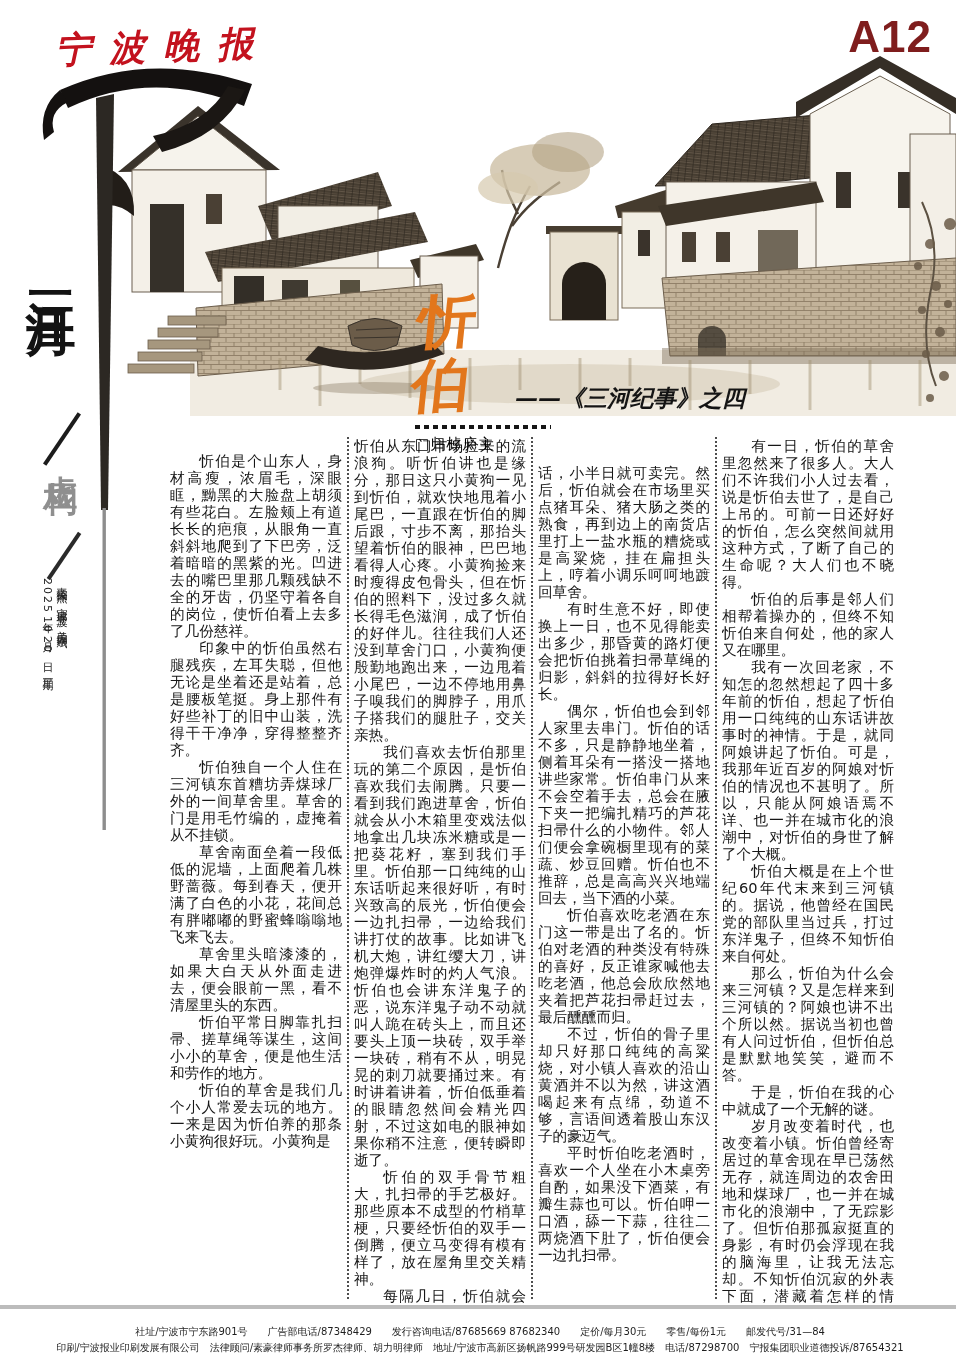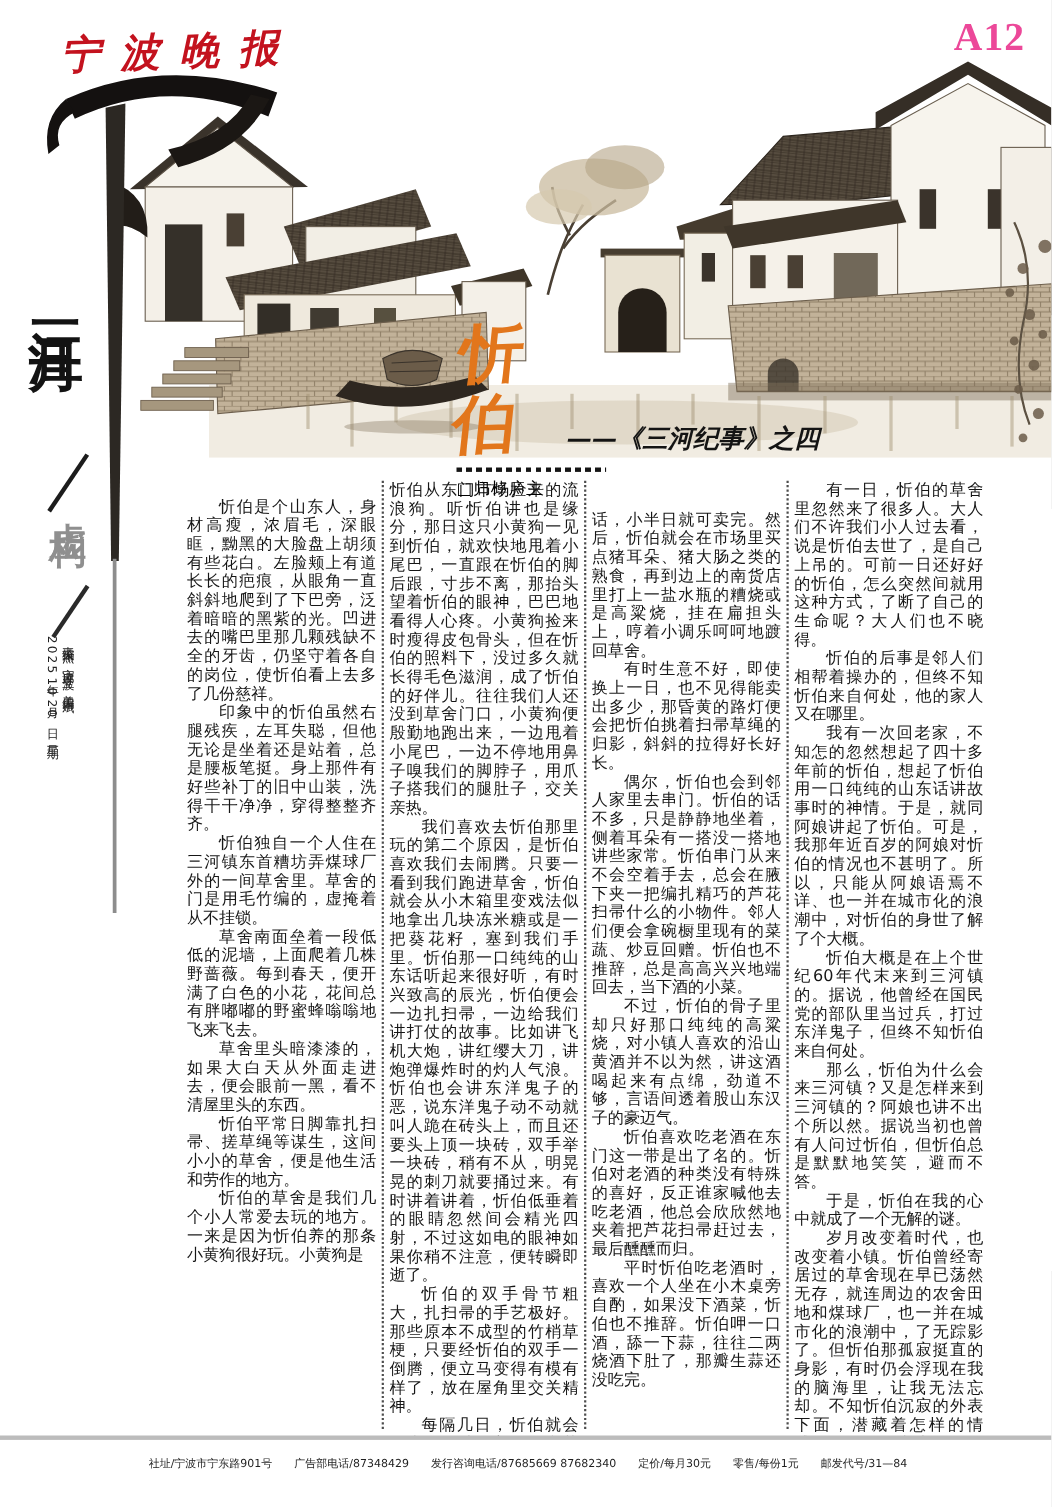--- a/index.html
+++ b/index.html
@@ -10,22 +10,22 @@
   }
   
   .masthead{
     position:absolute;left:55px;top:22px;width:260px;
     font-family:"DejaVu Serif",serif;font-weight:bold;font-style:italic;
     font-size:36px;letter-spacing:18px;color:#c3121e;
     transform:rotate(-2deg);white-space:nowrap;
   }
   .page-number{
     position:absolute;right:24px;top:12px;
-    font-family:Liberation Serif, serif;font-weight:bold;
-    font-size:36px;color:#ec4899;letter-spacing:1px;
+    font-family:Liberation Sans, sans-serif;font-weight:bold;
+    font-size:44px;color:#7f1d1d;letter-spacing:1px;
   }
   
   .brush{position:absolute;left:14px;top:50px;z-index:2;}
   .v-title{
     position:absolute;left:26px;top:252px;z-index:3;
     writing-mode:vertical-rl;text-orientation:upright;
     font-family:"DejaVu Serif",serif;font-weight:bold;
     font-size:50px;letter-spacing:10px;color:#131313;line-height:1;
   }
   .slash{position:absolute;width:4px;background:#1c1c1c;z-index:3;}
@@ -241,34 +241,35 @@
         <p class="">忻伯从东门市场捡来的流浪狗。听忻伯讲也是缘分，那日这只小黄狗一见到忻伯，就欢快地甩着小尾巴，一直跟在忻伯的脚后跟，寸步不离，那抬头望着忻伯的眼神，巴巴地看得人心疼。小黄狗捡来时瘦得皮包骨头，但在忻伯的照料下，没过多久就长得毛色滋润，成了忻伯的好伴儿。往往我们人还没到草舍门口，小黄狗便殷勤地跑出来，一边甩着小尾巴，一边不停地用鼻子嗅我们的脚脖子，用爪子搭我们的腿肚子，交关亲热。</p>
         <p class="ind">我们喜欢去忻伯那里玩的第二个原因，是忻伯喜欢我们去闹腾。只要一看到我们跑进草舍，忻伯就会从小木箱里变戏法似地拿出几块冻米糖或是一把葵花籽，塞到我们手里。忻伯那一口纯纯的山东话听起来很好听，有时兴致高的辰光，忻伯便会一边扎扫帚，一边给我们讲打仗的故事。比如讲飞机大炮，讲红缨大刀，讲炮弹爆炸时的灼人气浪。忻伯也会讲东洋鬼子的恶，说东洋鬼子动不动就叫人跪在砖头上，而且还要头上顶一块砖，双手举一块砖，稍有不从，明晃晃的刺刀就要捅过来。有时讲着讲着，忻伯低垂着的眼睛忽然间会精光四射，不过这如电的眼神如果你稍不注意，便转瞬即逝了。</p>
         <p class="ind">忻伯的双手骨节粗大，扎扫帚的手艺极好。那些原本不成型的竹梢草梗，只要经忻伯的双手一倒腾，便立马变得有模有样了，放在屋角里交关精神。</p>
         <p class="ind">每隔几日，忻伯就会一瘸一拐地挑着扫帚和草绳去东门市场。运气好的</p>
       </div>
     <div class="divider"></div>
     <div class="col pt2">
         <p class="">话，小半日就可卖完。然后，忻伯就会在市场里买点猪耳朵、猪大肠之类的熟食，再到边上的南货店里打上一盐水瓶的糟烧或是高粱烧，挂在扁担头上，哼着小调乐呵呵地踱回草舍。</p>
         <p class="ind">有时生意不好，即使换上一日，也不见得能卖出多少，那昏黄的路灯便会把忻伯挑着扫帚草绳的归影，斜斜的拉得好长好长。</p>
         <p class="ind">偶尔，忻伯也会到邻人家里去串门。忻伯的话不多，只是静静地坐着，侧着耳朵有一搭没一搭地讲些家常。忻伯串门从来不会空着手去，总会在腋下夹一把编扎精巧的芦花扫帚什么的小物件。邻人们便会拿碗橱里现有的菜蔬、炒豆回赠。忻伯也不推辞，总是高高兴兴地端回去，当下酒的小菜。</p>
+        <p class="ind">忻伯喜欢吃老酒在东门这一带是出了名的。忻伯对老酒的种类没有特殊的喜好，反正谁家喊他去吃老酒，他总会欣欣然地夹着把芦花扫帚赶过去，最后醺醺而归。</p>
         <p class="ind">不过，忻伯的骨子里却只好那口纯纯的高粱烧，对小镇人喜欢的沿山黄酒并不以为然，讲这酒喝起来有点绵，劲道不够，言语间透着股山东汉子的豪迈气。</p>
-        <p class="ind">忻伯喜欢吃老酒在东门这一带是出了名的。忻伯对老酒的种类没有特殊的喜好，反正谁家喊他去吃老酒，他总会欣欣然地夹着把芦花扫帚赶过去，最后醺醺而归。</p>
-        <p class="ind">平时忻伯吃老酒时，喜欢一个人坐在小木桌旁自酌，如果没下酒菜，忻伯也不推辞。忻伯呷一口酒，舔一下蒜，往往二两烧酒下肚了，那瓣生蒜还没吃完。</p>
+        <p class="ind">平时忻伯吃老酒时，喜欢一个人坐在小木桌旁自酌，如果没下酒菜，有瓣生蒜也可以。忻伯呷一口酒，舔一下蒜，往往二两烧酒下肚了，忻伯便会一边扎扫帚。</p>
       </div>
     <div class="divider"></div>
     <div class="col">
         <p class="ind">有一日，忻伯的草舍里忽然来了很多人。大人们不许我们小人过去看，说是忻伯去世了，是自己上吊的。可前一日还好好的忻伯，怎么突然间就用这种方式，了断了自己的生命呢？大人们也不晓得。</p>
         <p class="ind">忻伯的后事是邻人们相帮着操办的，但终不知忻伯来自何处，他的家人又在哪里。</p>
         <p class="ind">我有一次回老家，不知怎的忽然想起了四十多年前的忻伯，想起了忻伯用一口纯纯的山东话讲故事时的神情。于是，就同阿娘讲起了忻伯。可是，我那年近百岁的阿娘对忻伯的情况也不甚明了。所以，只能从阿娘语焉不详、也一并在城市化的浪潮中，对忻伯的身世了解了个大概。</p>
         <p class="ind">忻伯大概是在上个世纪60年代末来到三河镇的。据说，他曾经在国民党的部队里当过兵，打过东洋鬼子，但终不知忻伯来自何处。</p>
         <p class="ind">那么，忻伯为什么会来三河镇？又是怎样来到三河镇的？阿娘也讲不出个所以然。据说当初也曾有人问过忻伯，但忻伯总是默默地笑笑，避而不答。</p>
         <p class="ind">于是，忻伯在我的心中就成了一个无解的谜。</p>
         <p class="ind">岁月改变着时代，也改变着小镇。忻伯曾经寄居过的草舍现在早已荡然无存，就连周边的农舍田地和煤球厂，也一并在城市化的浪潮中，了无踪影了。但忻伯那孤寂挺直的身影，有时仍会浮现在我的脑海里，让我无法忘却。不知忻伯沉寂的外表下面，潜藏着怎样的情感？他的平淡之中，是否涌动着惊心动魄的回忆？</p>
       </div>
   </div>
 
   <div class="footer-rule"></div>
   <div class="footer">
     <div>社址/宁波市宁东路901号　　广告部电话/87348429　　发行咨询电话/87685669 87682340　　定价/每月30元　　零售/每份1元　　邮发代号/31—84</div>
+    <div>印刷/宁波报业印刷发展有限公司　法律顾问/素豪律师事务所罗杰律师、胡力明律师　地址/宁波市高新区扬帆路999号研发园B区1幢8楼　电话/87298700　宁报集团职业道德投诉/87654321</div>
   </div>
 
 </div>
 
 </body></html>

